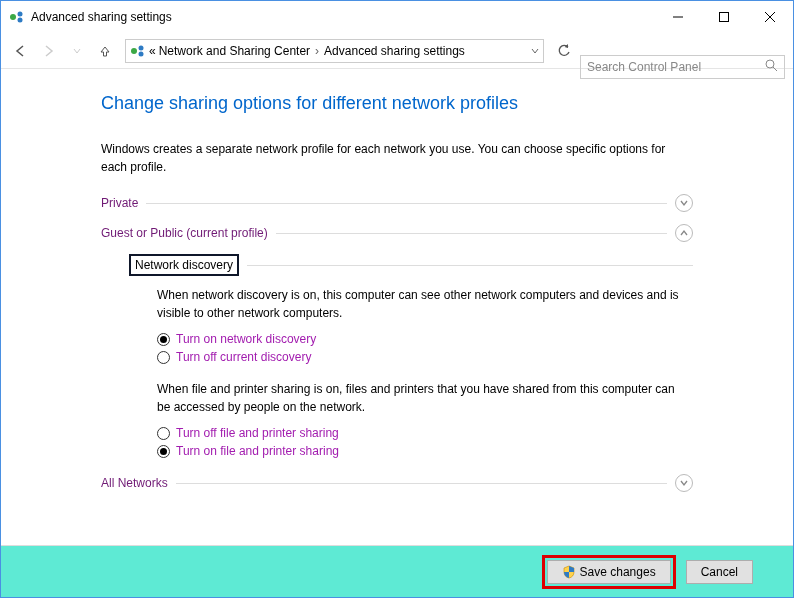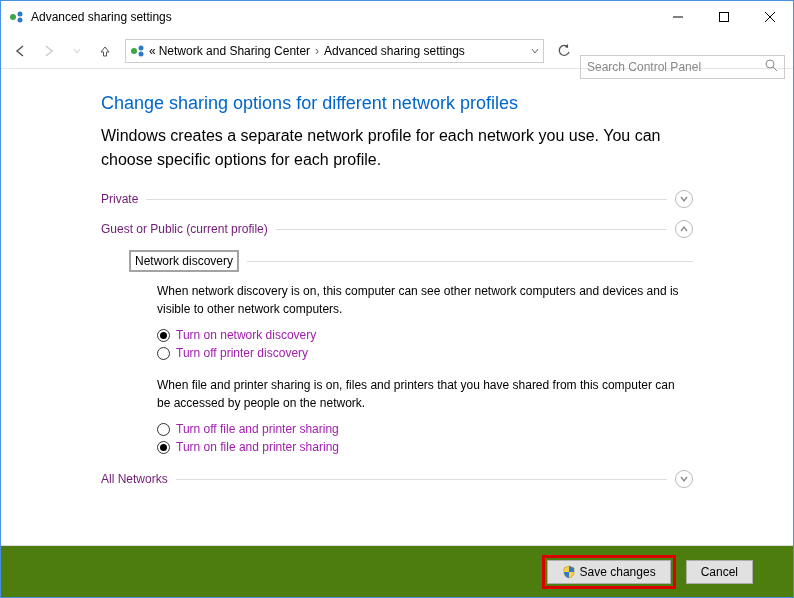--- a/index.html
+++ b/index.html
@@ -13,39 +13,39 @@
 .nav-arrow { width: 24px; height: 24px; display: flex; align-items: center; justify-content: center; color: #666; }
 .nav-arrow.disabled { color: #ccc; }
 .addr-bar { flex: 1; height: 24px; border: 1px solid #ccc; display: flex; align-items: center; padding: 0 4px; font-size: 12px; gap: 3px; margin: 0 4px; }
 .addr-icon { width: 16px; height: 16px; display: flex; align-items: center; justify-content: center; }
 .addr-sep { color: #666; margin: 0 2px; }
 .addr-drop { margin-left: auto; color: #666; }
 .refresh-btn { width: 24px; height: 24px; display: flex; align-items: center; justify-content: center; color: #555; }
 .search-box { width: 205px; height: 24px; border: 1px solid #ccc; display: flex; align-items: center; padding: 0 6px; color: #888; margin-top: 33px; }
 .search-box .srch-icon { margin-left: auto; }
 .content { padding: 24px 100px 20px 100px; overflow-y: auto; height: calc(100% - 32px - 36px - 52px); }
-.page-title { color: #0066cc; font-size: 18px; font-weight: 400; margin-bottom: 10px; }
-.page-desc { color: #000; font-size: 16px; line-height: 1.5; margin-bottom: 18px; }
+.page-title { color: #0066cc; font-size: 18px; font-weight: 400; margin-bottom: 26px; }
+.page-desc { color: #000; font-size: 12px; line-height: 1.5; margin-bottom: 18px; }
 .section { margin-bottom: 12px; }
 .section-header { display: flex; align-items: center; gap: 8px; }
 .section-title { color: #701a75; font-size: 12px; white-space: nowrap; }
 .section-line { flex: 1; border-top: 1px solid #ddd; }
 .chevron { width: 18px; height: 18px; border: 1px solid #bbb; border-radius: 50%; display: flex; align-items: center; justify-content: center; font-size: 9px; color: #777; }
 .subsection { margin: 12px 0 16px 28px; }
 .sub-title { font-size: 12px; color: #000; display: inline-block; padding: 2px 4px; }
-.highlight { border: 2px solid #a3a3a3; }
+.highlight { border: 2px solid #0f172a; }
 .sub-line { display: flex; align-items: center; gap: 8px; margin-bottom: 8px; }
 .sub-line-rule { flex: 1; border-top: 1px solid #ddd; }
 .sub-desc { font-size: 12px; color: #000; line-height: 1.5; margin: 10px 4px 10px 28px; }
 .radio-group { margin-left: 28px; }
 .radio-row { display: flex; align-items: center; gap: 6px; margin-bottom: 4px; }
 .radio { width: 13px; height: 13px; border: 1px solid #333; border-radius: 50%; display: flex; align-items: center; justify-content: center; flex-shrink: 0; }
 .radio.checked::after { content: ""; width: 7px; height: 7px; background: #000; border-radius: 50%; }
 .radio-label { font-size: 12px; color: #a21caf; }
-.footer { position: absolute; bottom: 0; left: 0; right: 0; height: 52px; background: #4d7c0f; display: flex; align-items: center; justify-content: flex-end; padding-right: 40px; gap: 10px; border-top: 1px solid #ddd; }
+.footer { position: absolute; bottom: 0; left: 0; right: 0; height: 52px; background: #5eead4; display: flex; align-items: center; justify-content: flex-end; padding-right: 40px; gap: 10px; border-top: 1px solid #ddd; }
 .btn { height: 24px; padding: 0 14px; border: 1px solid #adadad; background: #e1e1e1; font-size: 12px; display: flex; align-items: center; gap: 4px; }
 .btn-wrap-highlight { border: 3px solid #d00; padding: 2px; }
 .shield { width: 14px; height: 14px; }
 </style>
 </head>
 <body>
 
 <div class="titlebar">
   <span class="title-icon">
     <svg viewBox="0 0 16 16" width="16" height="16">
@@ -160,21 +160,21 @@
         <span class="sub-line-rule"></span>
       </div>
       <p class="sub-desc">When network discovery is on, this computer can see other network computers and devices and is visible to other network computers.</p>
       <div class="radio-group">
         <div class="radio-row">
           <span class="radio checked"></span>
           <span class="radio-label">Turn on network discovery</span>
         </div>
         <div class="radio-row">
           <span class="radio"></span>
-          <span class="radio-label">Turn off printer discovery</span>
+          <span class="radio-label">Turn off current discovery</span>
         </div>
       </div>
     </div>
 
     <div class="subsection">
       <p class="sub-desc">When file and printer sharing is on, files and printers that you have shared from this computer can be accessed by people on the network.</p>
       <div class="radio-group">
         <div class="radio-row">
           <span class="radio"></span>
           <span class="radio-label">Turn off file and printer sharing</span>

